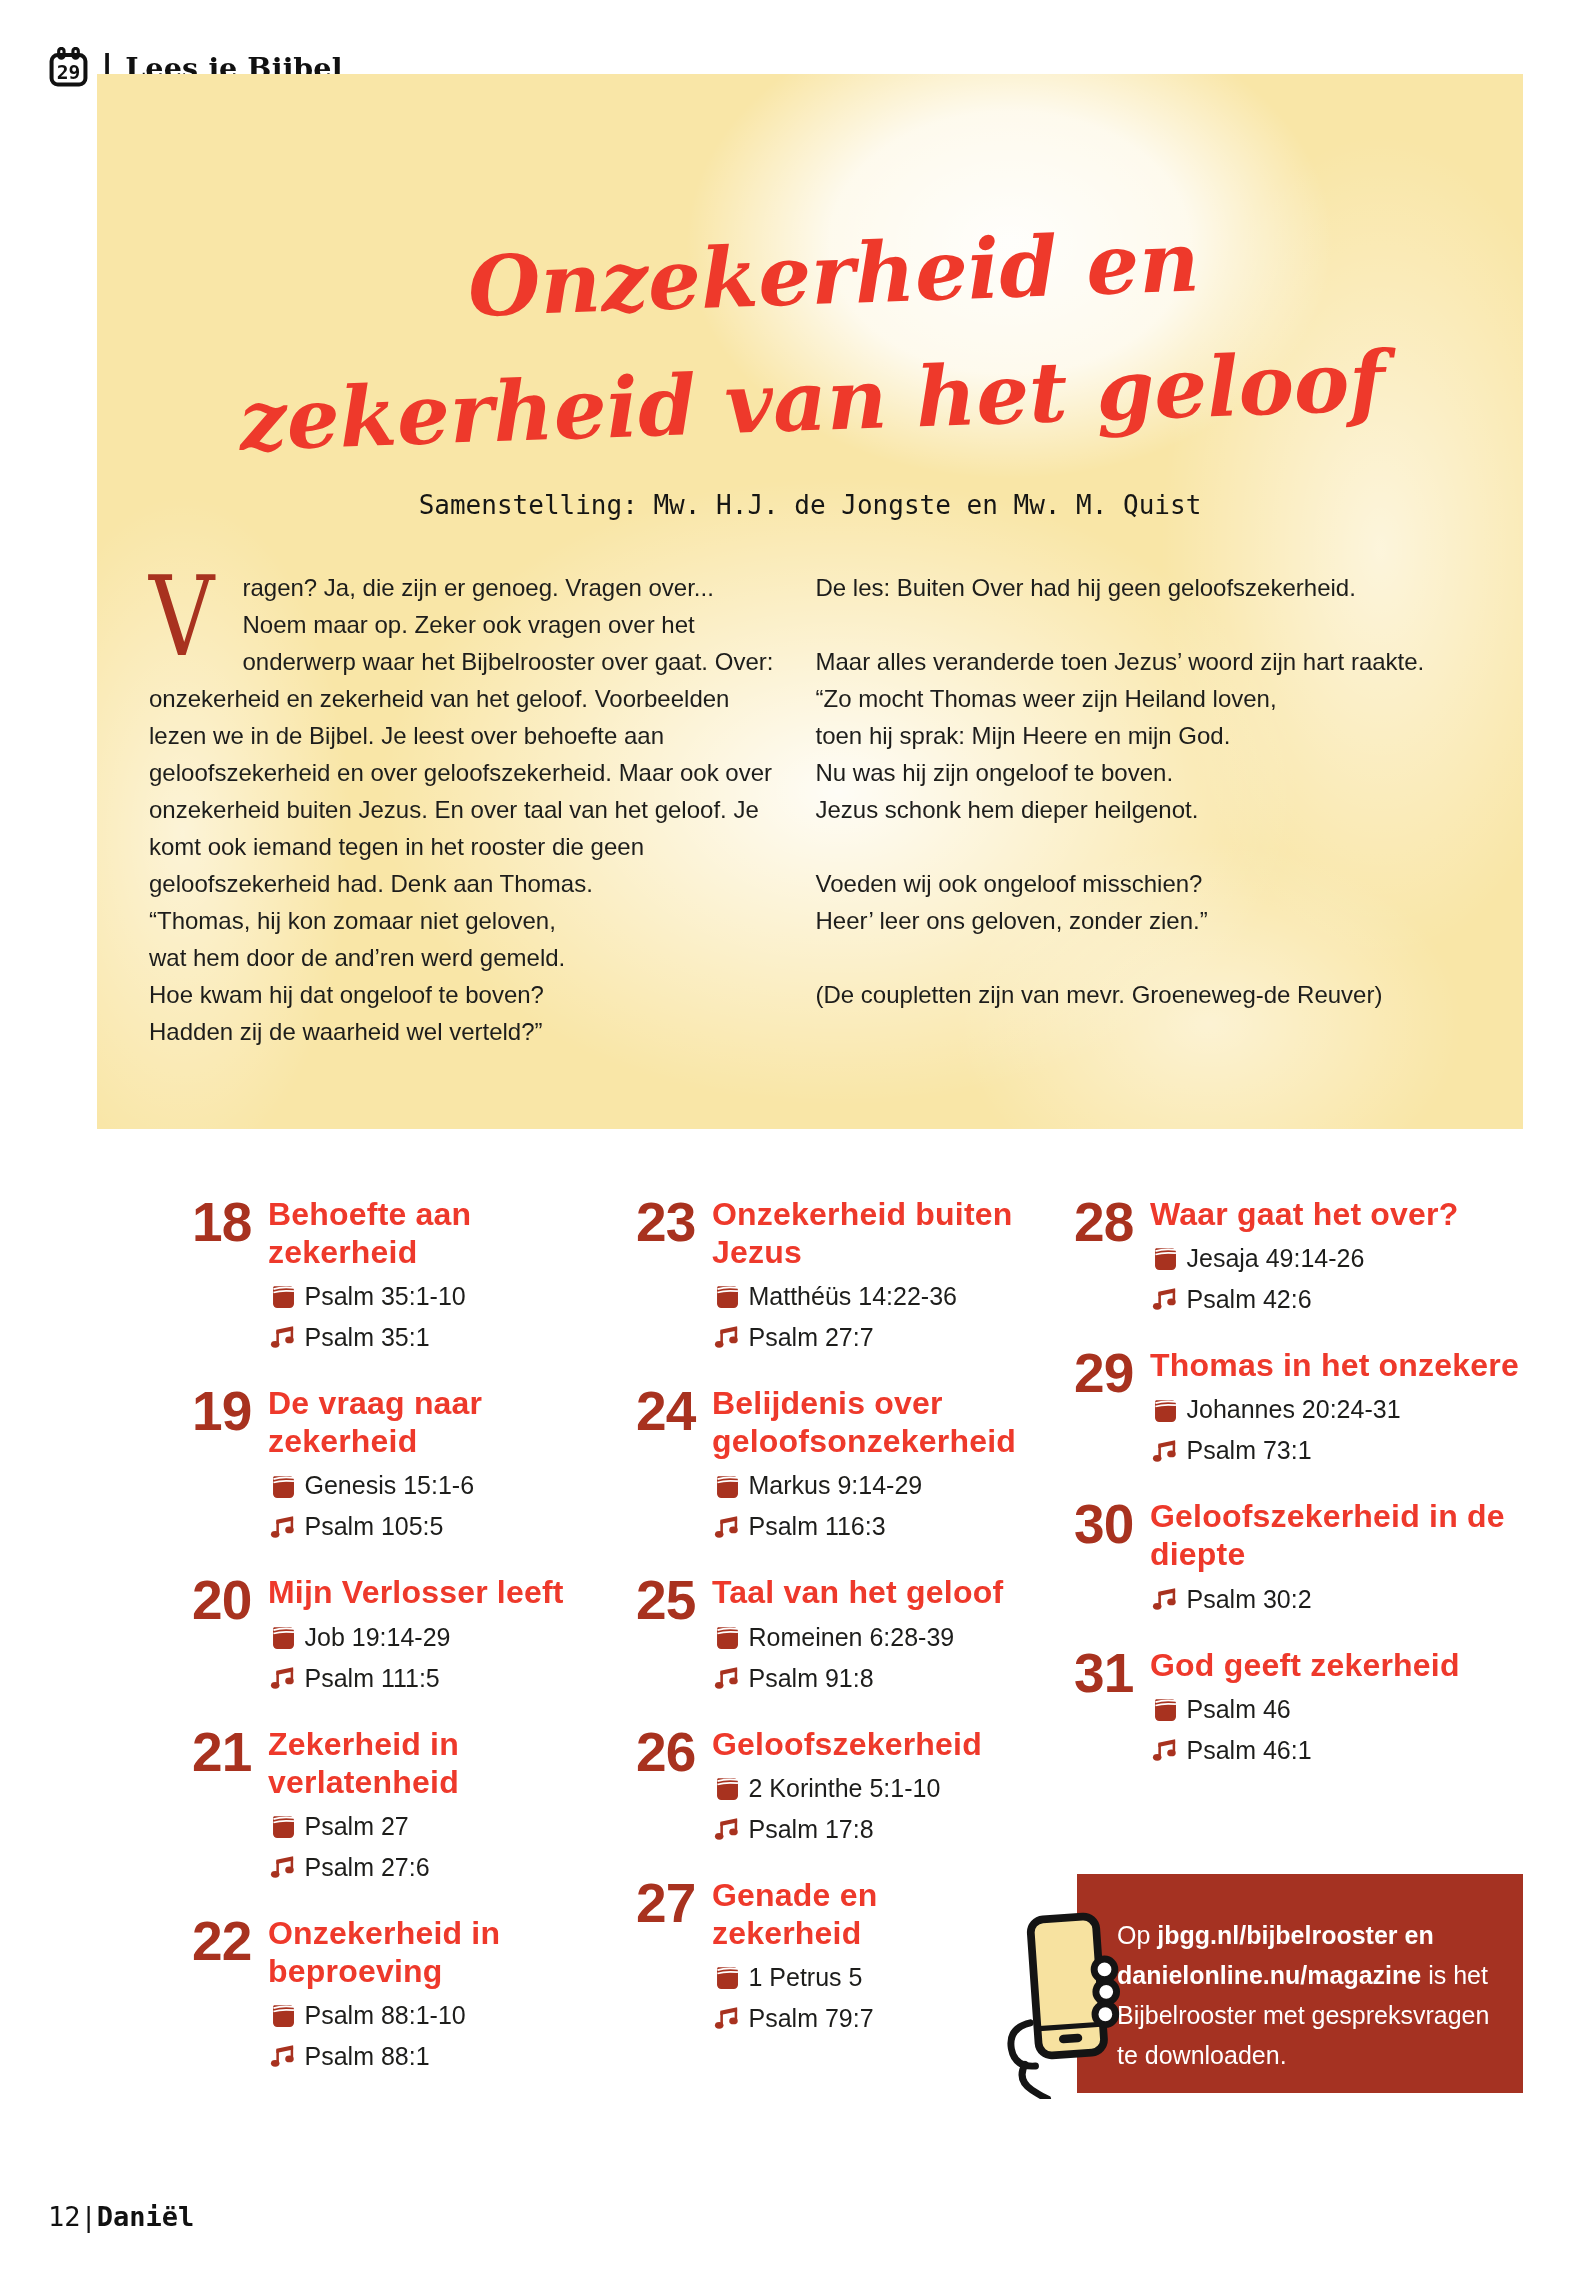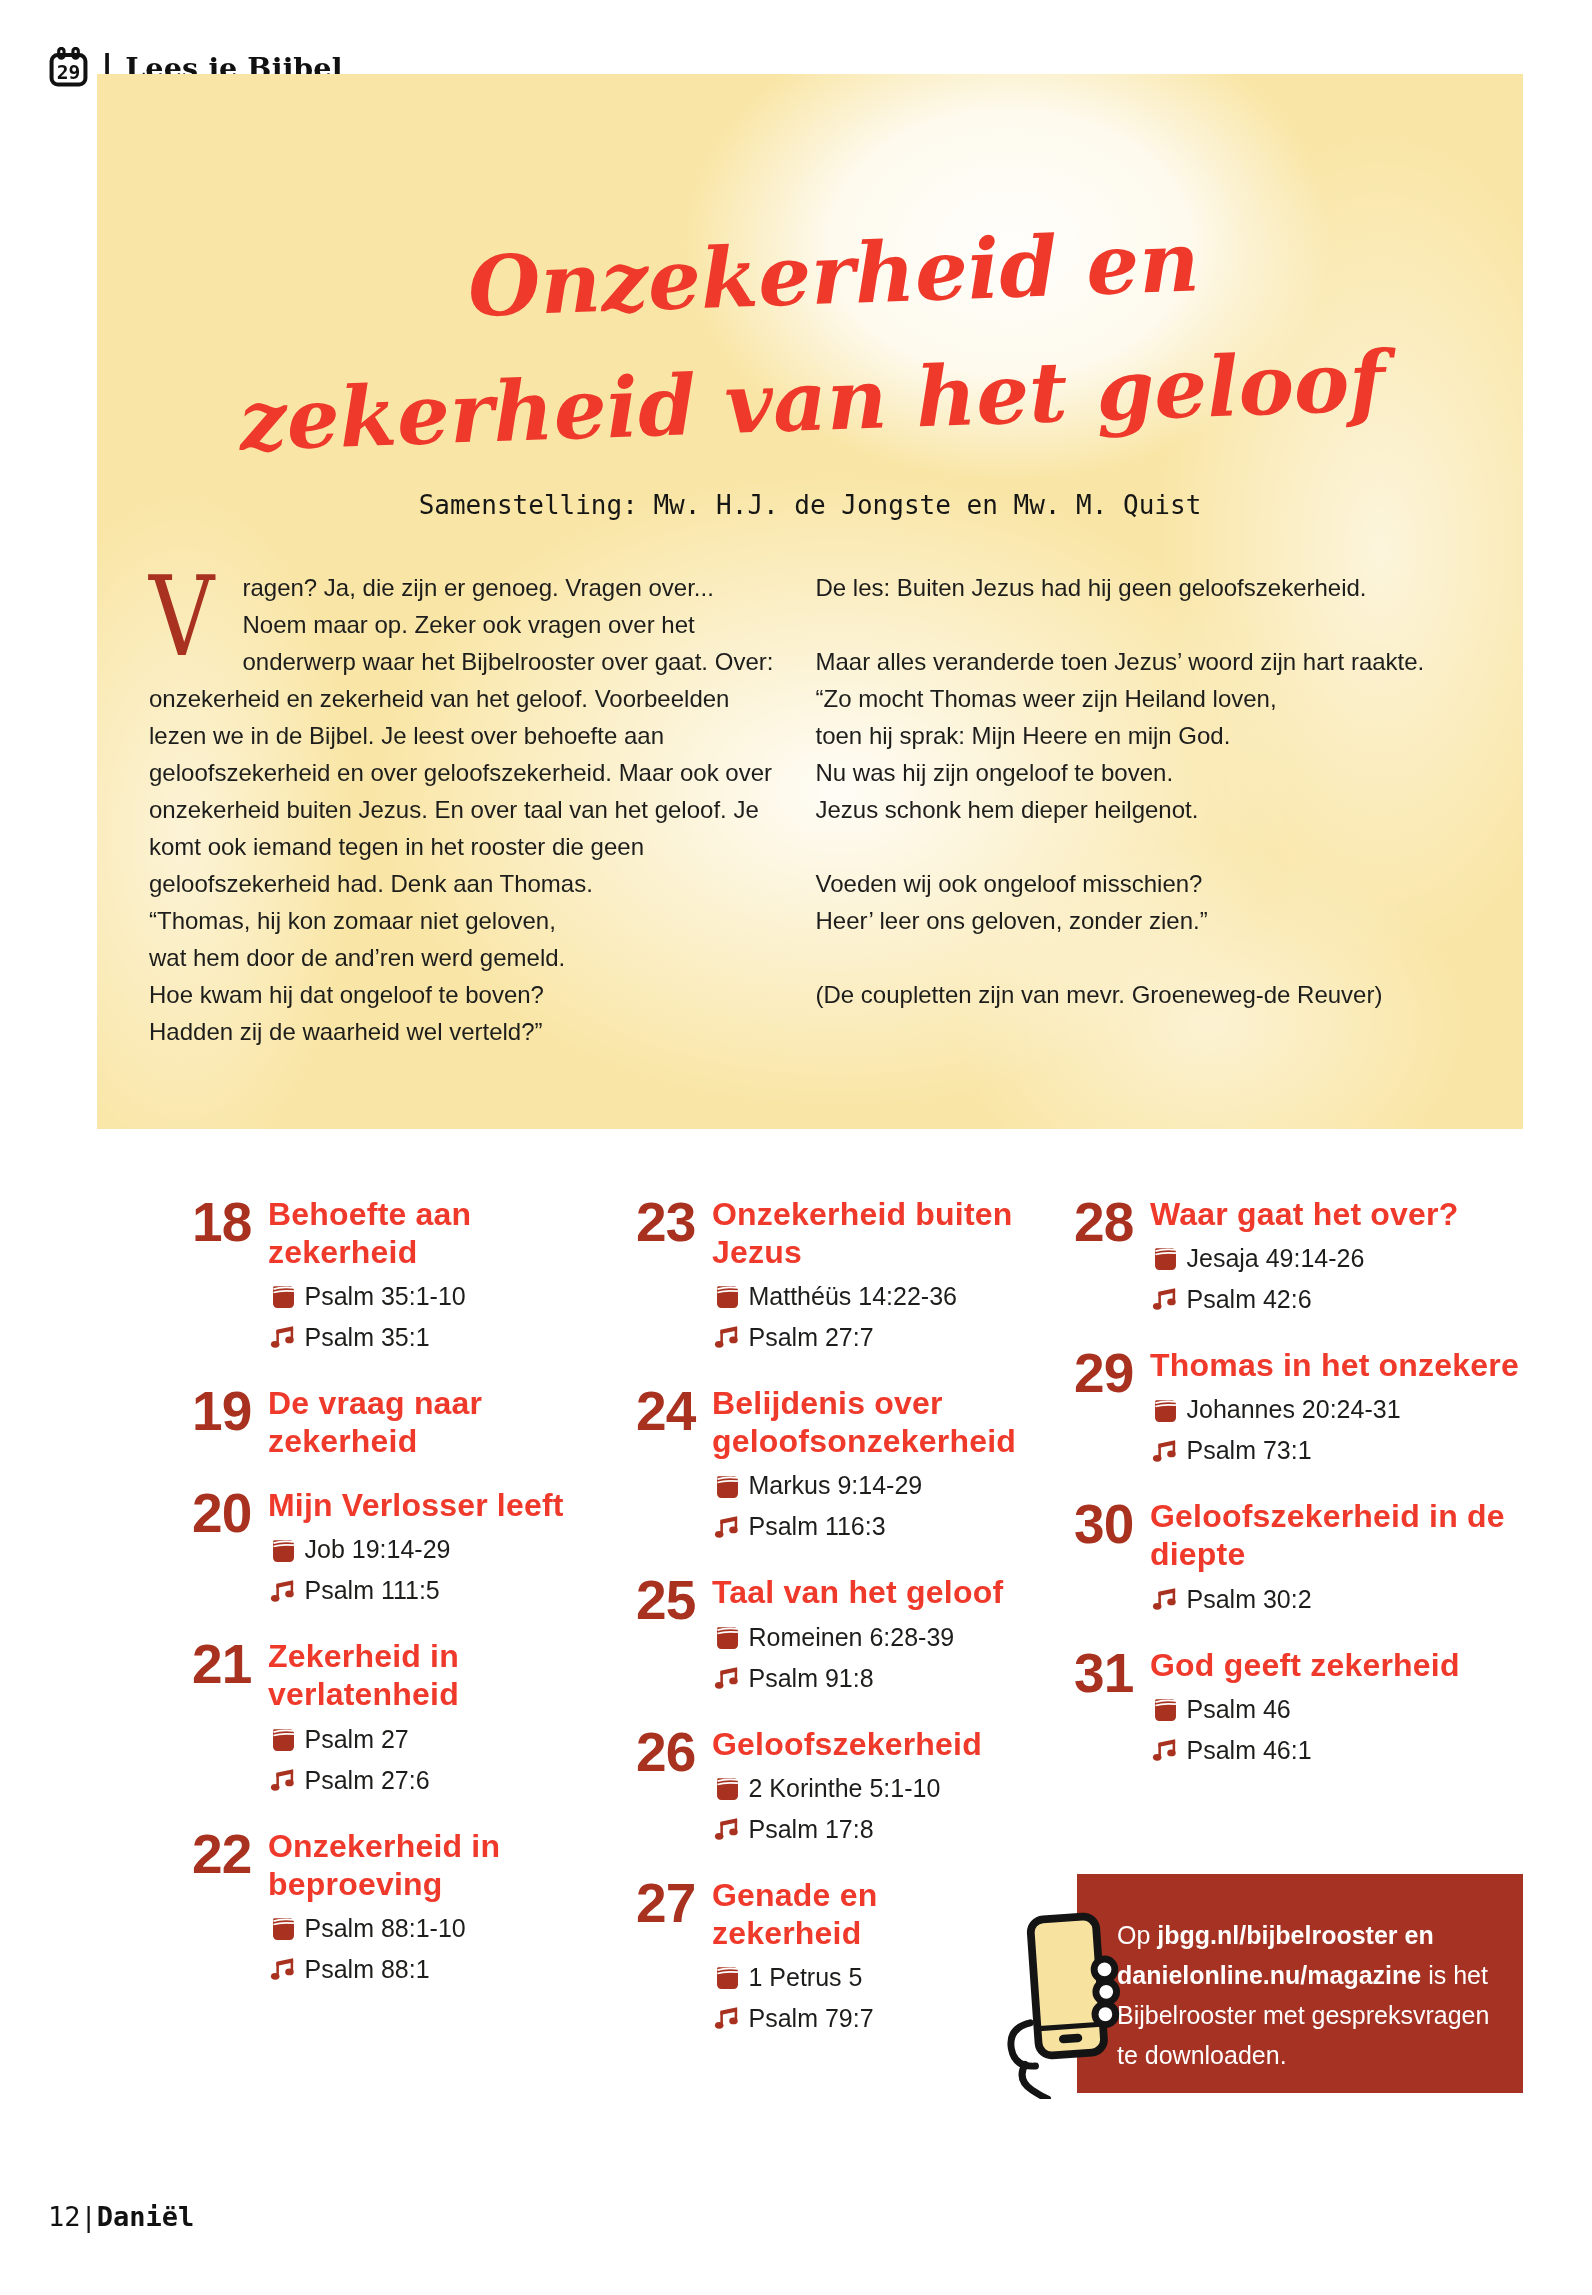--- a/index.html
+++ b/index.html
@@ -85,21 +85,21 @@
 
   <div class="article">
     <div class="col-left">
       <p><span class="dropcap">V</span><span>ragen? Ja, die zijn er genoeg. Vragen over... Noem maar op. Zeker ook vragen over het onderwerp waar het Bijbelrooster over gaat. Over: onzekerheid en zekerheid van het geloof. Voorbeelden lezen we in de Bijbel. Je leest over behoefte aan geloofszekerheid en over geloofszekerheid. Maar ook over onzekerheid buiten Jezus. En over taal van het geloof. Je komt ook iemand tegen in het rooster die geen geloofszekerheid had. Denk aan Thomas.</span></p>
       <p class="poem">“Thomas, hij kon zomaar niet geloven,
 wat hem door de and’ren werd gemeld.
 Hoe kwam hij dat ongeloof te boven?
 Hadden zij de waarheid wel verteld?”</p>
     </div>
     <div class="col-right">
-        <p class="right-block">De les: Buiten Jezus had hij geen geloofszekerheid.</p>
+        <p class="right-block">De les: Buiten Over had hij geen geloofszekerheid.</p>
         <p class="right-block">Maar alles veranderde toen Jezus’ woord zijn hart raakte.
 “Zo mocht Thomas weer zijn Heiland loven,
 toen hij sprak: Mijn Heere en mijn God.
 Nu was hij zijn ongeloof te boven.
 Jezus schonk hem dieper heilgenot.</p>
         <p class="right-block">Voeden wij ook ongeloof misschien?
 Heer’ leer ons geloven, zonder zien.”</p>
         <p class="right-block">(De coupletten zijn van mevr. Groeneweg-de Reuver)</p>
       </div>
   </div>
@@ -131,20 +131,40 @@
           <span class="ref-text">Psalm 35:1</span>
         </div>
       </div>
     </div>
   </div>
 
   <div class="day-item">
     <div class="day-num">19</div>
     <div class="day-body">
       <div class="day-title">De vraag naar zekerheid</div>
+      <div class="refs">
+        <div class="ref-row">
+          <svg class="ref-ic" viewBox="0 0 34 34" aria-hidden="true">
+            <path d="M7 5 h19 a5 5 0 0 1 5 5 v16 a5 5 0 0 1 -5 5 H11 a5 5 0 0 1 -5 -5 V7 Z" fill="#A8321F"></path>
+            <path d="M6.5 8.5 Q16 5.5 31 7" stroke="#ffffff" stroke-width="2.1" fill="none"></path>
+            <path d="M6.5 12.5 Q16 9.5 31 11" stroke="#ffffff" stroke-width="2.1" fill="none"></path>
+          </svg>
+          <span class="ref-text">Genesis 15:1-6</span>
+        </div>
+        <div class="ref-row">
+          <svg class="ref-ic" viewBox="0 0 34 34" aria-hidden="true">
+            <polygon points="10,8 30,4 30,9 10,13" fill="#A8321F"></polygon>
+            <rect x="10" y="9" width="3" height="15.5" fill="#A8321F"></rect>
+            <rect x="27" y="5.5" width="3" height="13.5" fill="#A8321F"></rect>
+            <ellipse cx="8.6" cy="25.4" rx="5.1" ry="4" fill="#A8321F"></ellipse>
+            <ellipse cx="25.6" cy="20.2" rx="5.1" ry="4" fill="#A8321F"></ellipse>
+          </svg>
+          <span class="ref-text">Psalm 105:5</span>
+        </div>
+      </div>
     </div>
   </div>
 
   <div class="day-item">
     <div class="day-num">20</div>
     <div class="day-body">
       <div class="day-title">Mijn Verlosser leeft</div>
       <div class="refs">
         <div class="ref-row">
           <svg class="ref-ic" viewBox="0 0 34 34" aria-hidden="true">

